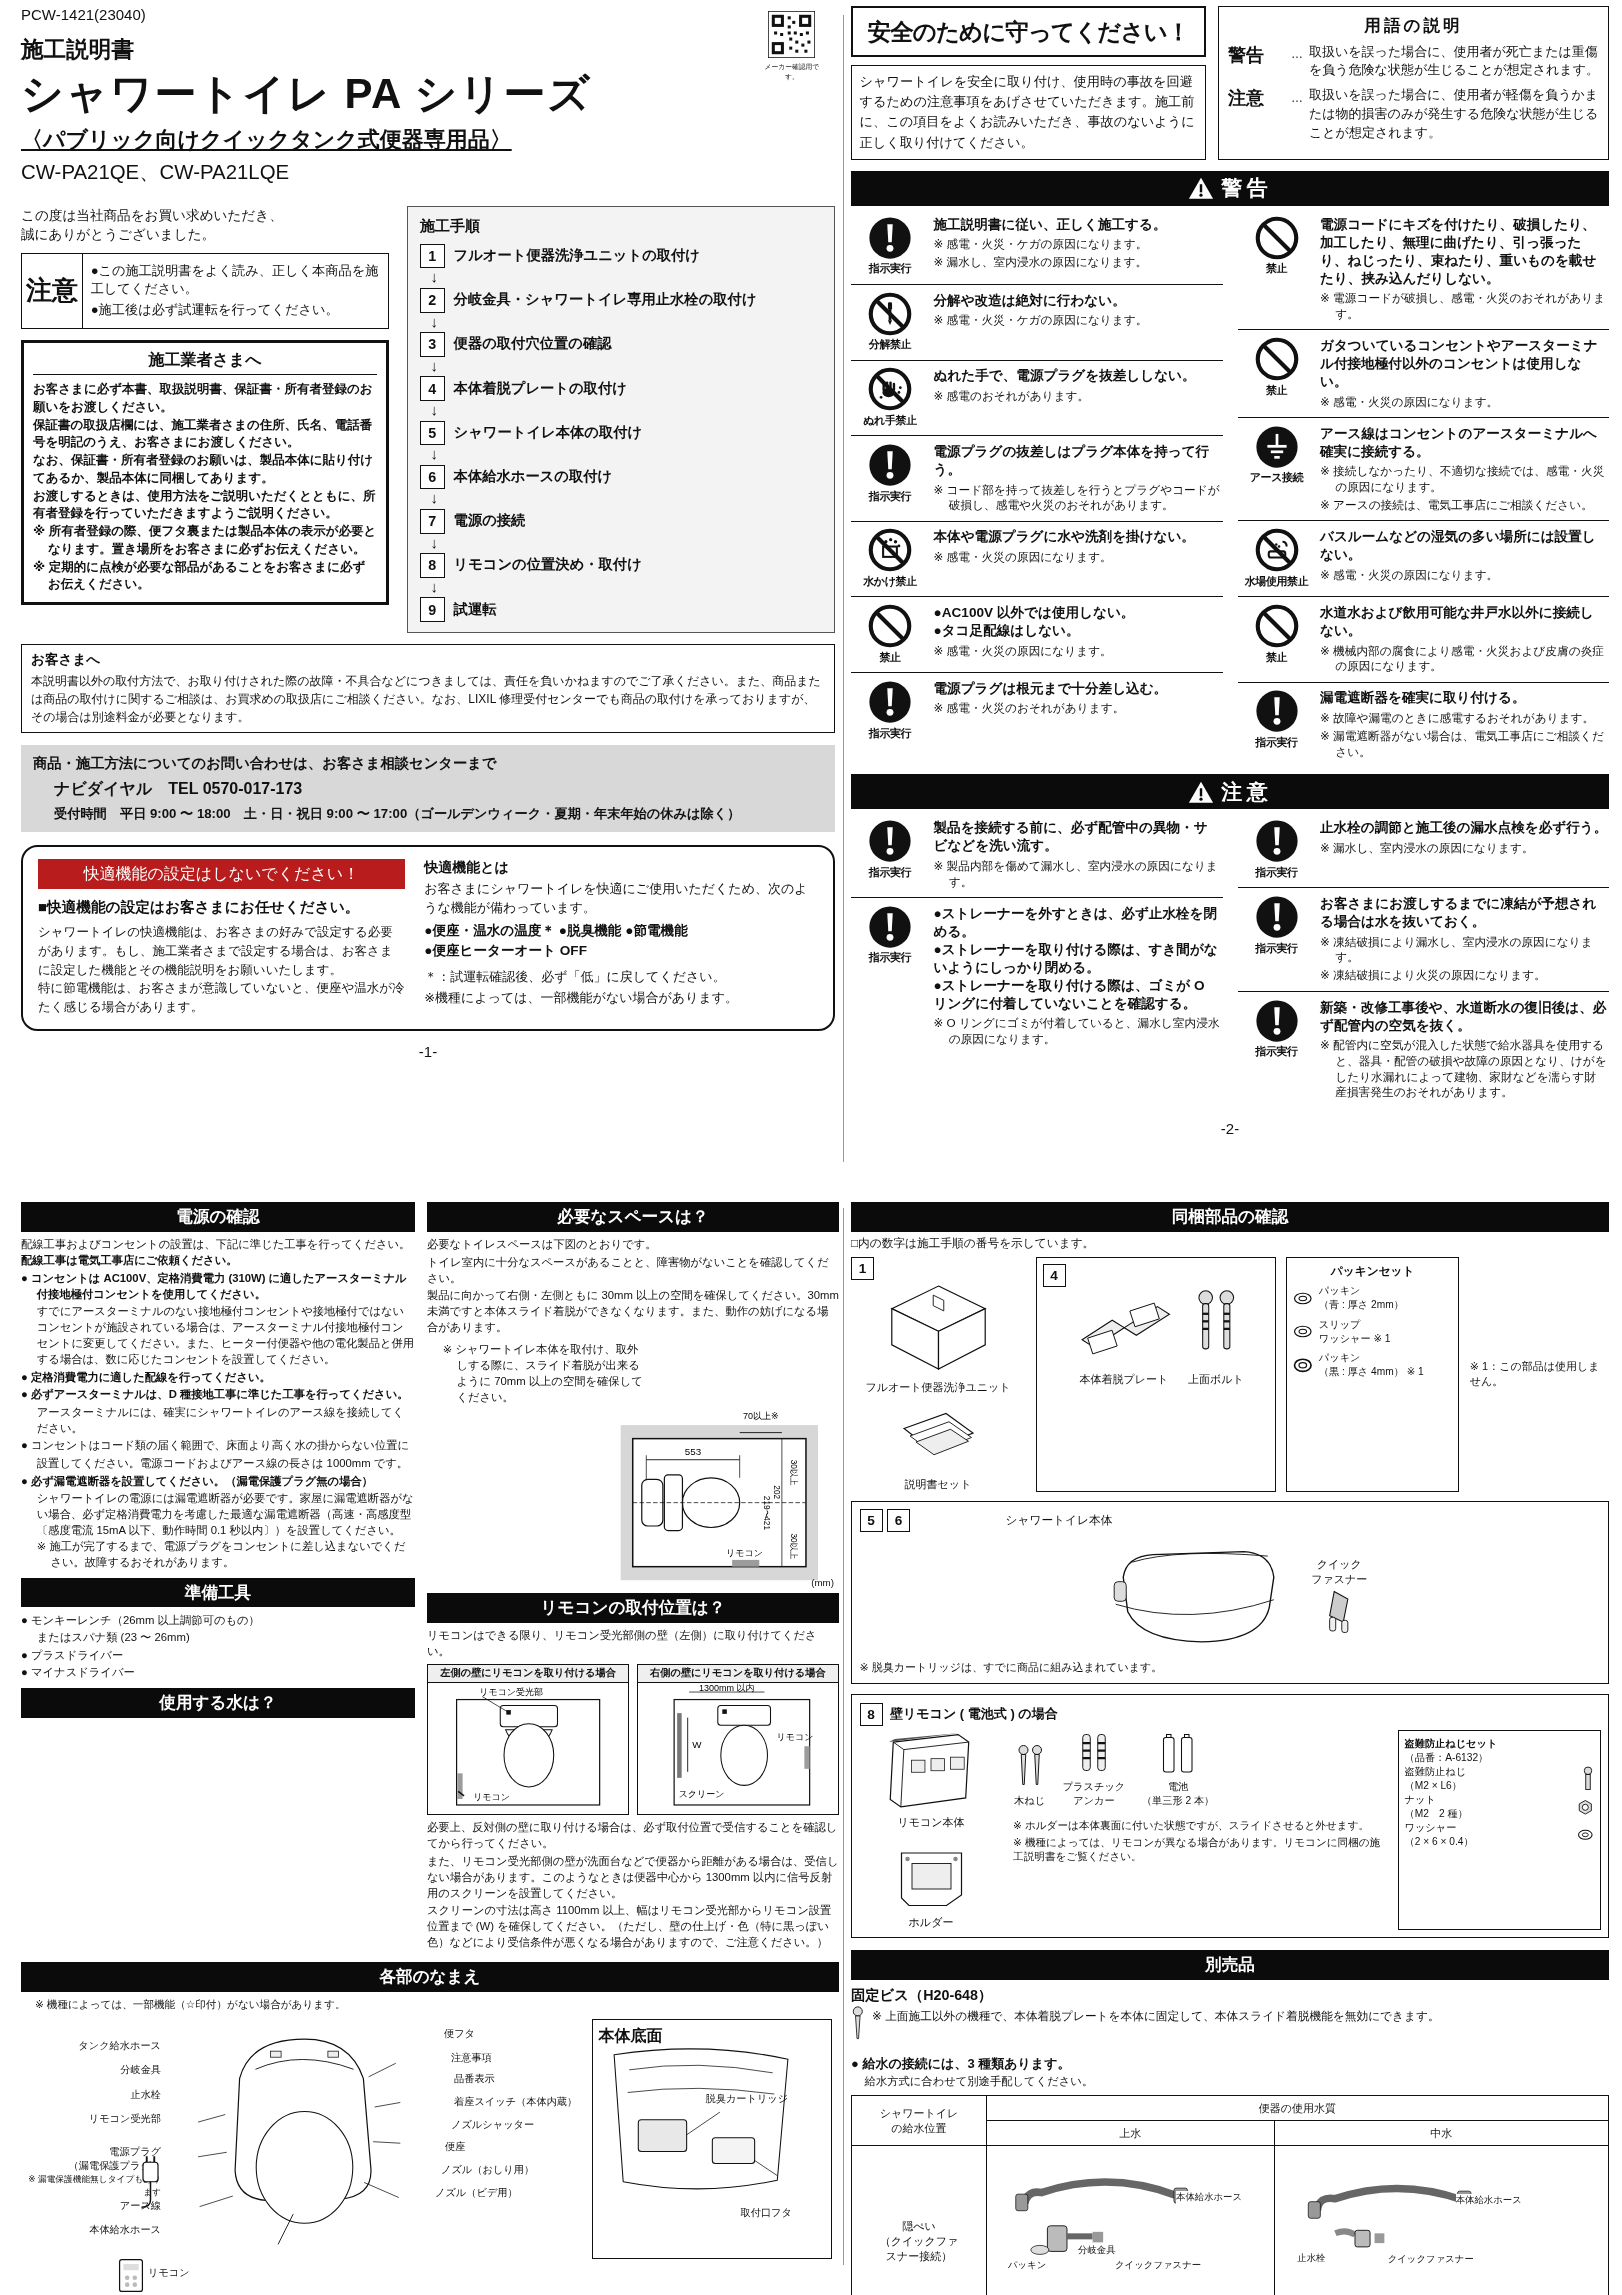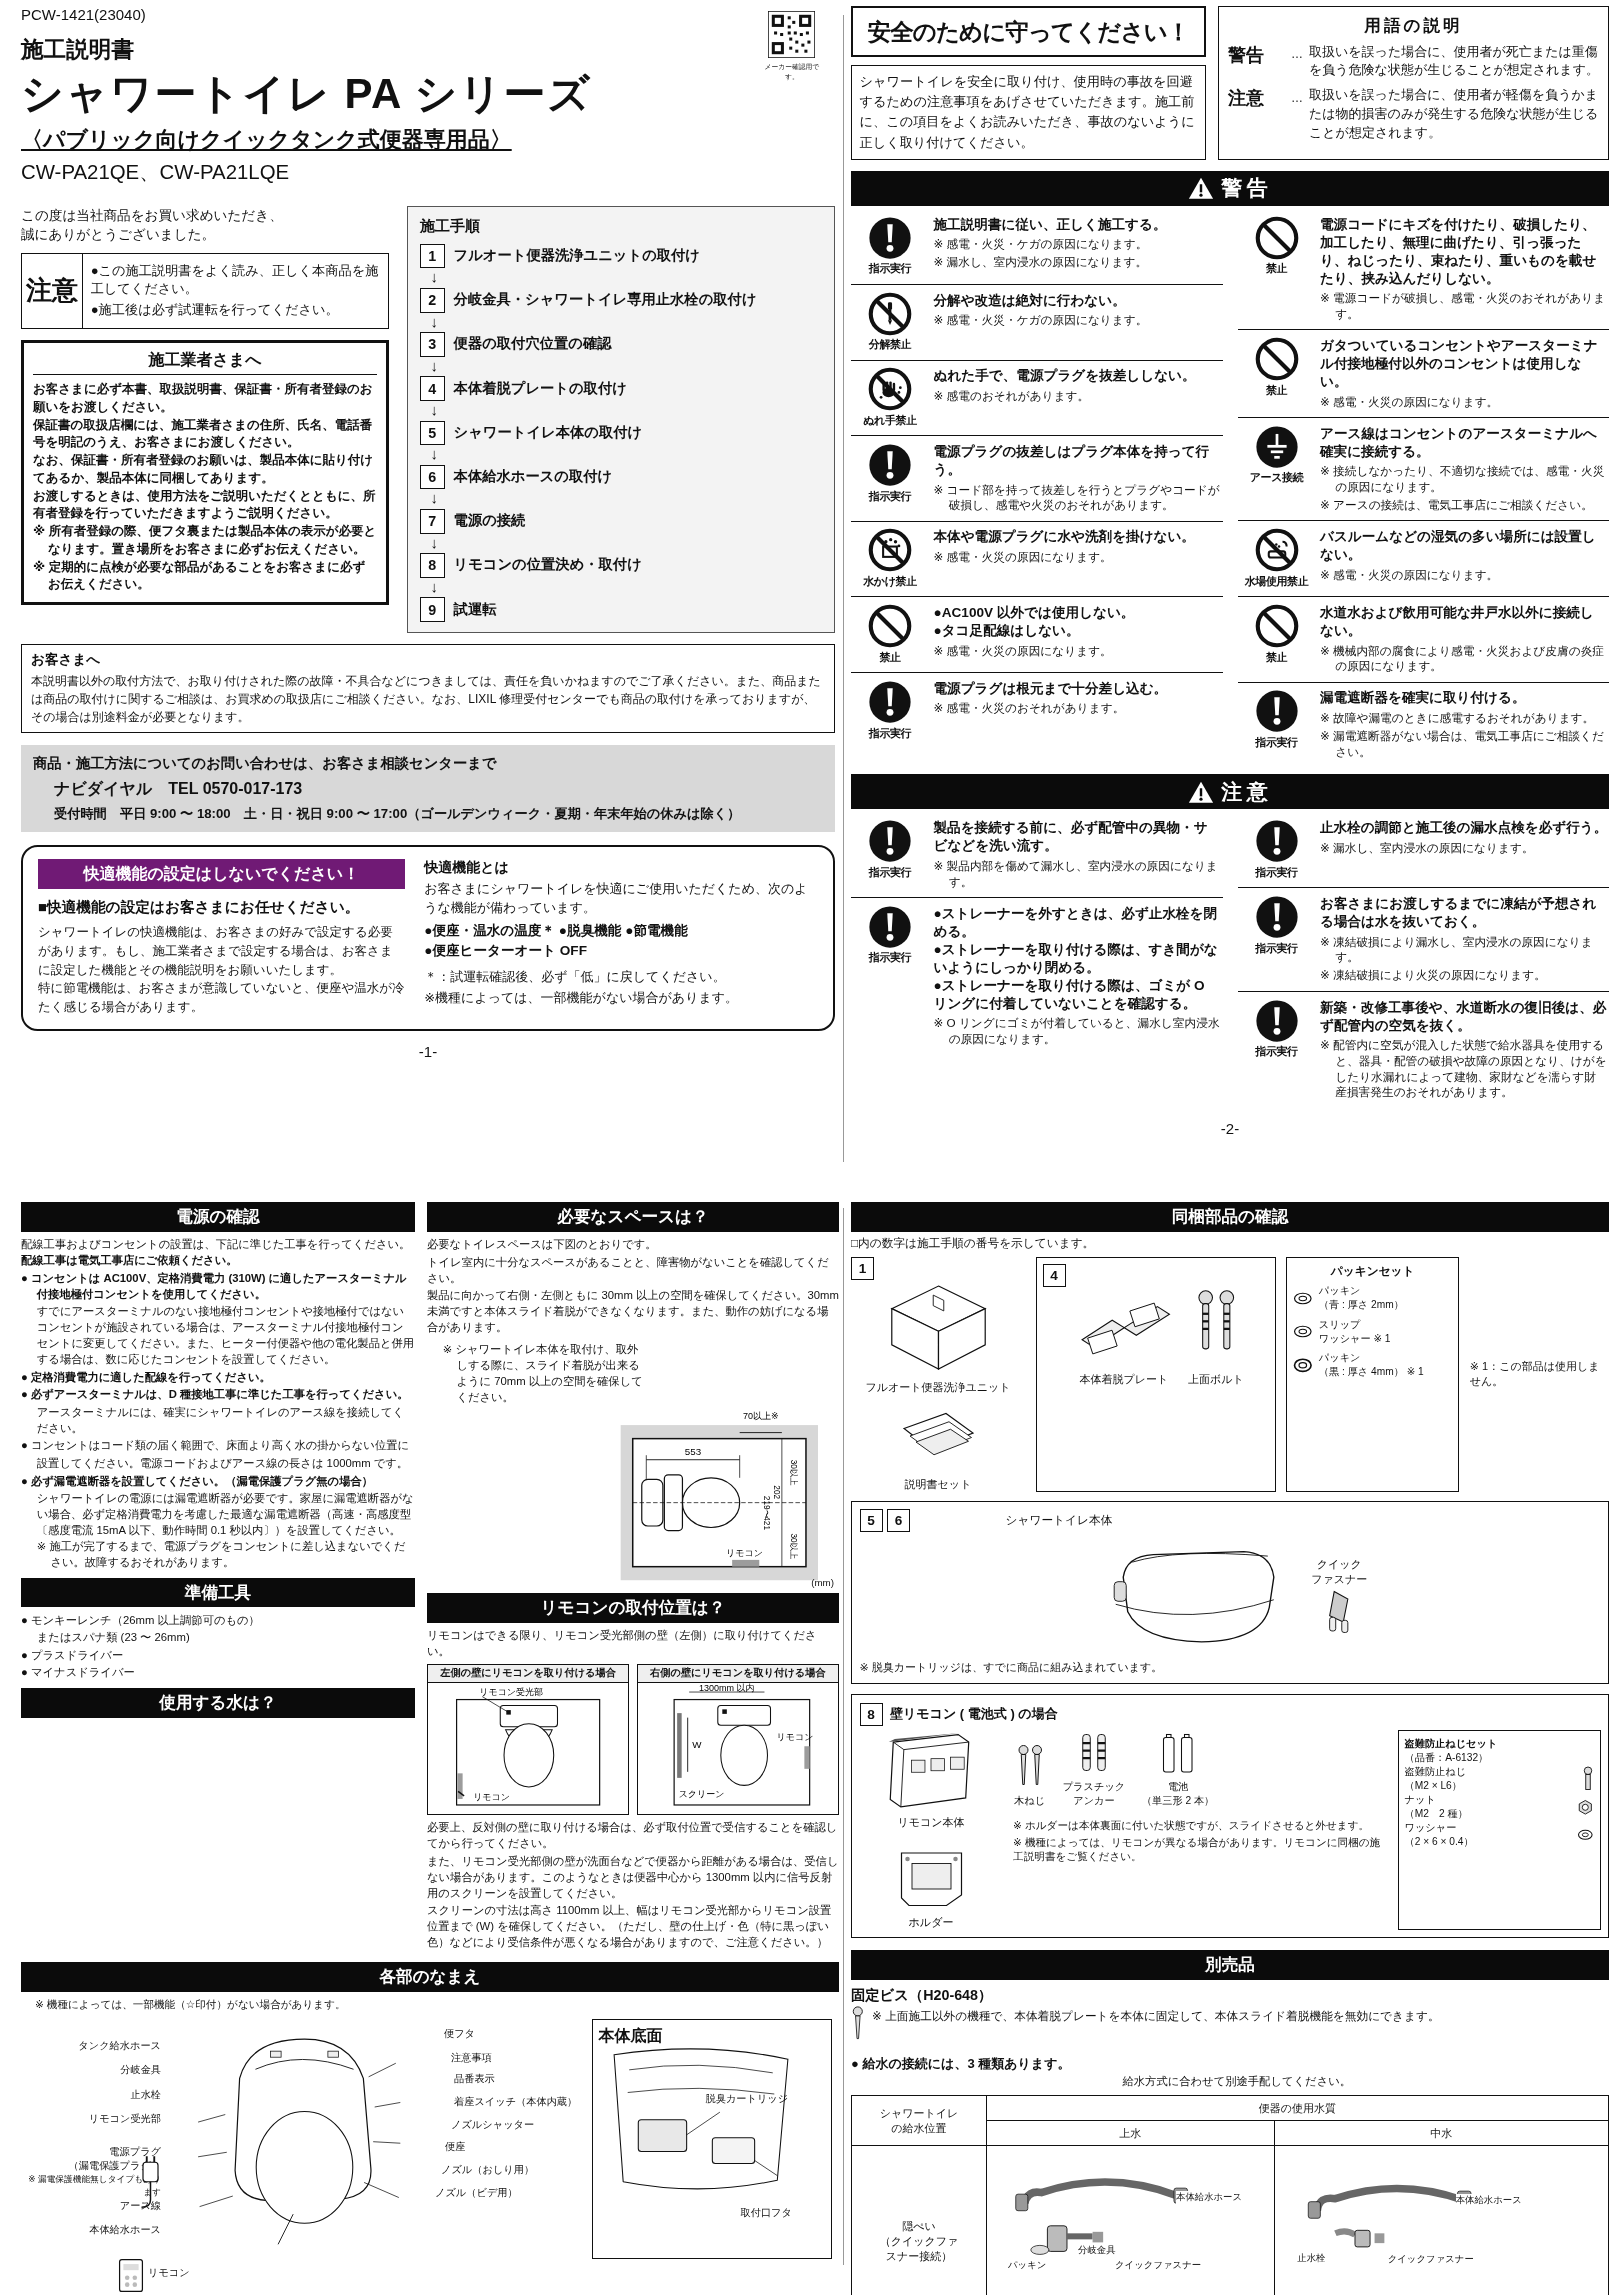--- a/index.html
+++ b/index.html
@@ -39,21 +39,21 @@
   .sarr::after{content:"↓";font-size:15px;color:#111;position:absolute;left:0;top:0;}
   .custbox{border:1.5px solid #111;margin-top:10.6px;padding:6px 9px;}
   .custbox h4{margin:0 0 3px;font-size:13.6px;}
   .custbox p{margin:0;font-size:12px;line-height:1.5;}
   .contact{background:#d8d8d8;margin-top:12px;padding:9px 12px;}
   .contact .l1{font-size:14.3px;font-weight:bold;}
   .contact .l2{font-size:16px;font-weight:bold;margin:6px 0 4.5px;padding-left:21px;}
   .contact .l3{font-size:13.2px;font-weight:600;padding-left:21px;}
   .comfort{border:2.3px solid #111;border-radius:16.6px;margin-top:13.6px;padding:12px 15px;display:flex;gap:19.6px;}
   .comf-l{width:47%;flex:none;}
-  .comf-banner{background:#701a75;color:#fff;font-weight:bold;font-size:16px;text-align:center;padding:4.5px 3px;margin-bottom:9px;}
+  .comf-banner{background:#b91c1c;color:#fff;font-weight:normal;font-size:16px;text-align:center;padding:4.5px 3px;margin-bottom:9px;}
   .comf-sub{font-size:14.7px;font-weight:bold;margin-bottom:6px;}
   .comf-l p{margin:0;font-size:12.5px;line-height:1.5;}
   .comf-r h4{margin:0 0 3px;font-size:14px;}
   .comf-r p{margin:0 0 3px;font-size:13px;line-height:1.45;}
   .comf-feat{font-weight:bold;font-size:13.6px;line-height:1.5;}
   .pageno{text-align:center;font-size:15px;margin-top:12px;}
   
   #p2{left:851px;top:6px;width:758px;height:1178px;}
   .p2top{display:flex;gap:12px;margin-bottom:10.6px;}
   .safe{width:355px;flex:none;}
@@ -111,21 +111,21 @@
   .packnote{font-size:11px;align-self:center;}
   .box56{margin-top:9px;padding:7.5px;font-size:11px;}
   .box8{margin-top:10.6px;padding:7.5px;font-size:11px;}
   .b8head{display:flex;align-items:center;gap:7.5px;font-size:13px;font-weight:bold;margin-bottom:4.5px;}
   .b8cols{display:flex;gap:10.6px;}
   .theft{border:1.1px solid #111;width:189px;flex:none;padding:6px;font-size:10.2px;}
   .theftrow{display:flex;justify-content:space-between;align-items:center;margin:0 0;}
   .optsec .vis{font-size:14.3px;font-weight:bold;margin:6px 0 1.5px;}
   .visrow{display:flex;gap:7.5px;align-items:flex-start;font-size:11.7px;}
   .suphead{font-size:13px;font-weight:bold;margin-top:13.6px;}
-  .supsub{font-size:11.3px;margin:1.5px 0 6px 13.6px;text-align:center;}
+  .supsub{font-size:11.3px;margin:1.5px 0 6px 13.6px;}
   table.sup{border-collapse:collapse;width:100%;}
   table.sup th,table.sup td{border:1.1px solid #111;font-size:11px;font-weight:normal;}
   table.sup th{padding:4.5px 3px;}
   .supcell{position:relative;height:189px;vertical-align:top;}
   .supcell .plab{font-size:9.4px;}
   .collab{width:128px;text-align:center;}
 </style>
 </head>
 <body>
 

